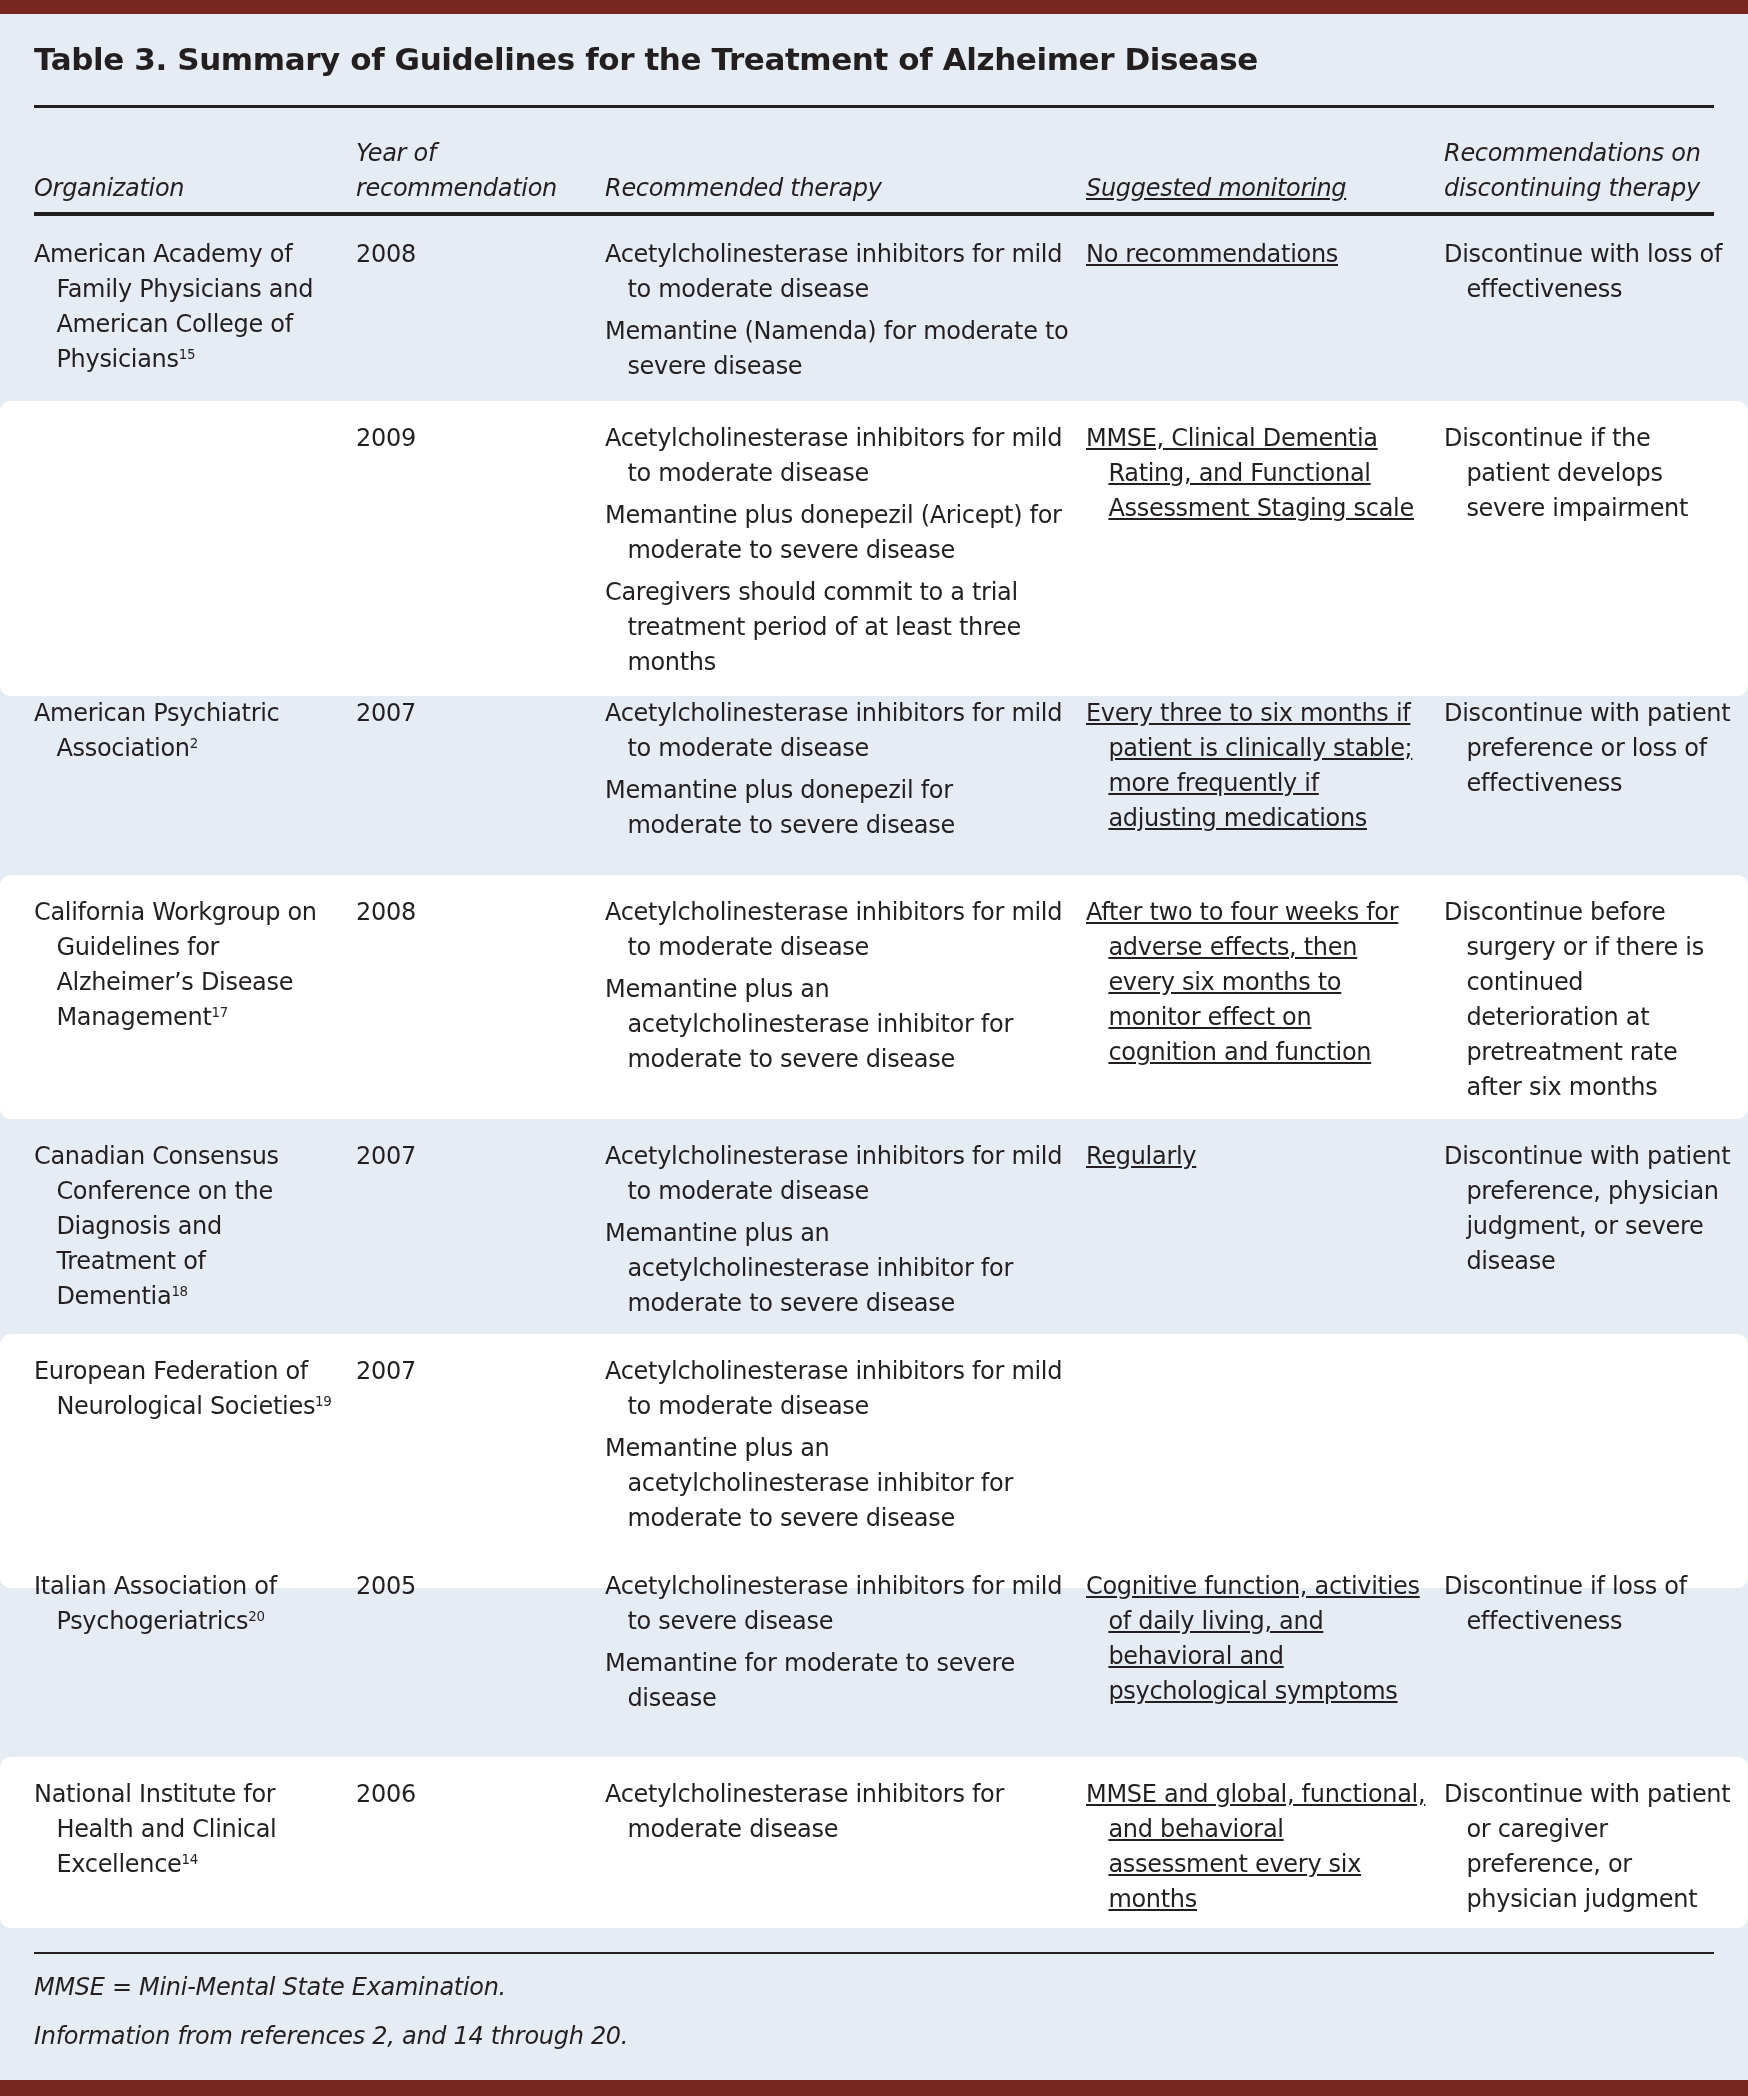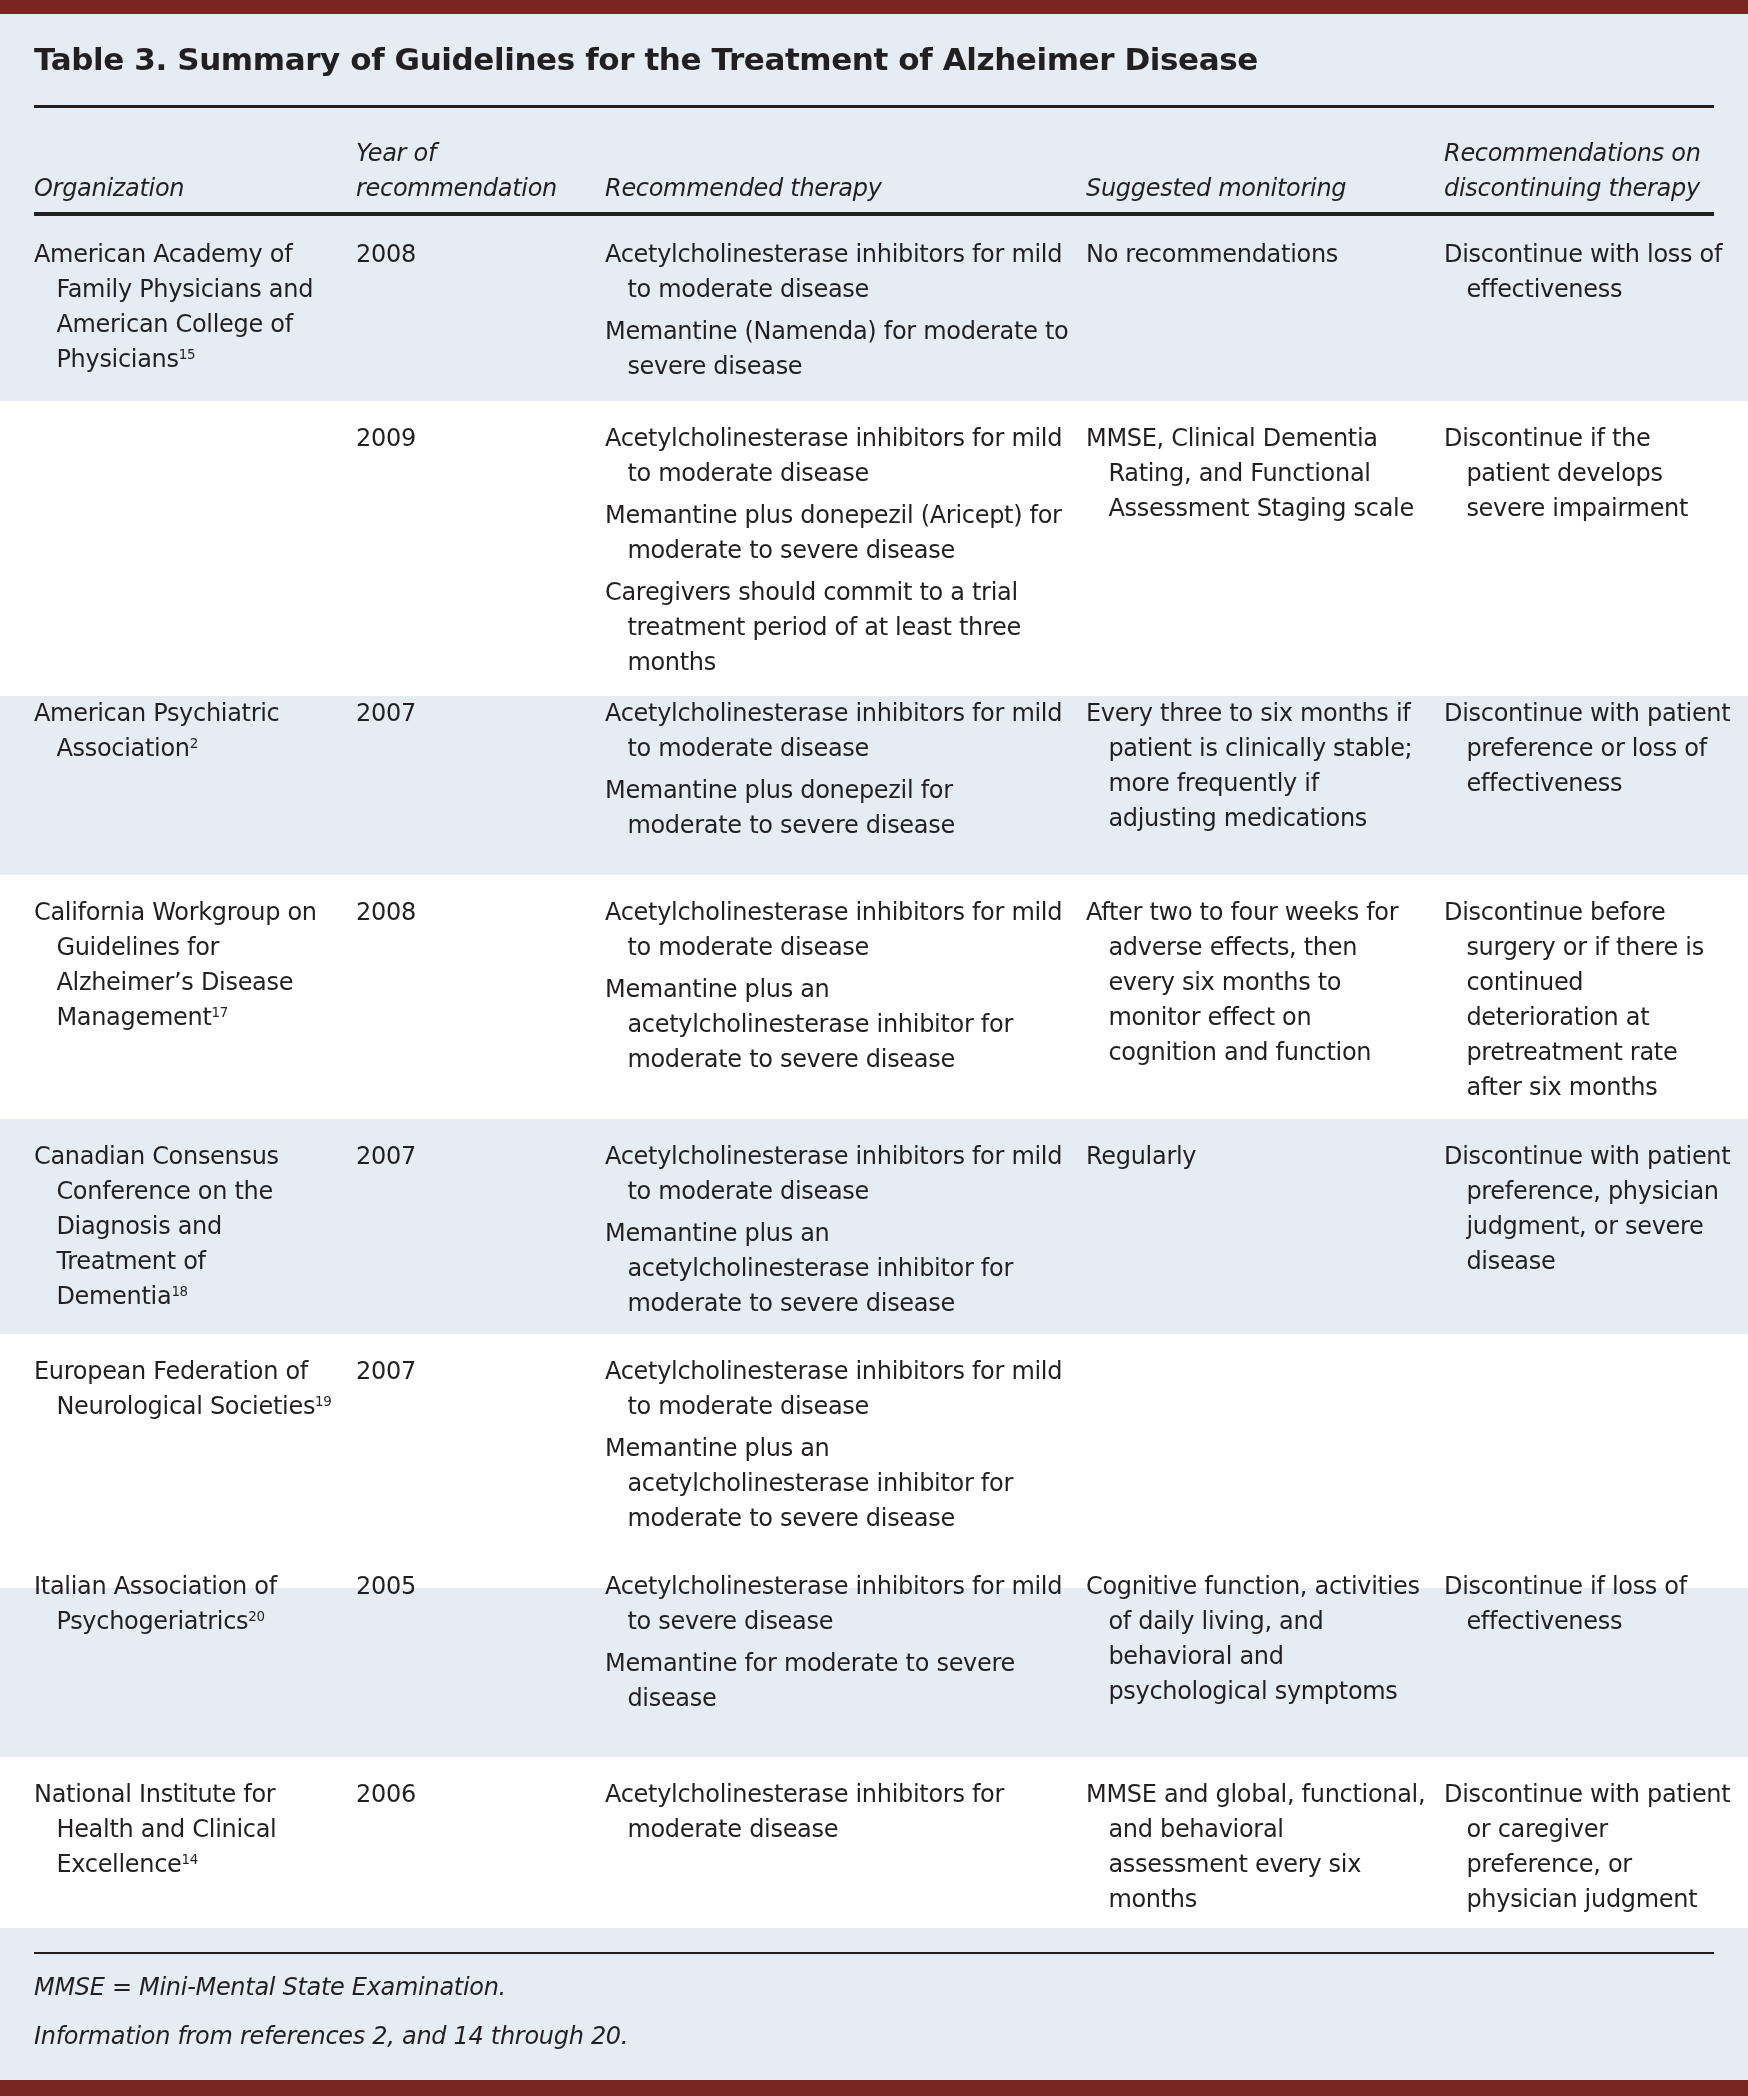--- a/index.html
+++ b/index.html
@@ -4,28 +4,28 @@
 <style>
   html,body{margin:0;padding:0;}
   body{width:1748px;height:2097px;background:#e6ecf4;font-family:"DejaVu Sans","Liberation Sans",sans-serif;color:#231f20;position:relative;overflow:hidden;}
   .band-top{position:absolute;left:0;top:0;width:1748px;height:14.3px;background:#7a2620;}
   .band-bottom{position:absolute;left:0;top:2080px;width:1748px;height:17px;background:#7a2620;}
   .title{position:absolute;left:34px;top:41px;font-size:31px;font-weight:bold;letter-spacing:-0.4px;}
   .rule-top{position:absolute;left:34px;top:105px;width:1680px;height:2.7px;background:#231f20;}
   .hdr{position:absolute;top:134px;left:0;width:1748px;height:77px;}
   .hcell{position:absolute;bottom:5.4px;font-style:italic;font-size:24px;line-height:35px;letter-spacing:-0.3px;}
   .rule-hdr{position:absolute;left:34px;top:212px;width:1680px;height:3.6px;background:#231f20;}
-  .row{position:absolute;left:0;width:1748px;}
+  .row{position:absolute;left:0;width:1748px;border-radius:11px;}
   .row.alt{background:#ffffff;}
   .cell{position:absolute;top:19.7px;font-size:24px;line-height:35px;letter-spacing:-0.3px;}
   .para{padding-left:22.4px;text-indent:-22.4px;margin-bottom:7.2px;}
   .c0{left:34px;width:304px;}
   .c1{left:356px;width:179px;}
   .c2{left:605px;width:466px;}
-  .c3{left:1086px;width:340px;}
+  .c3{left:1086px;width:340px;text-decoration:underline;}
   .c4{left:1444px;width:287px;}
   sup{font-size:13.4px;line-height:0;vertical-align:8px;}
   .rule-foot{position:absolute;left:34px;top:1952px;width:1680px;height:1.8px;background:#231f20;}
   .note{position:absolute;left:34px;font-style:italic;font-size:24px;letter-spacing:-0.3px;}
 </style>
 </head>
 <body>
 
 <div class="band-top"></div>
 

